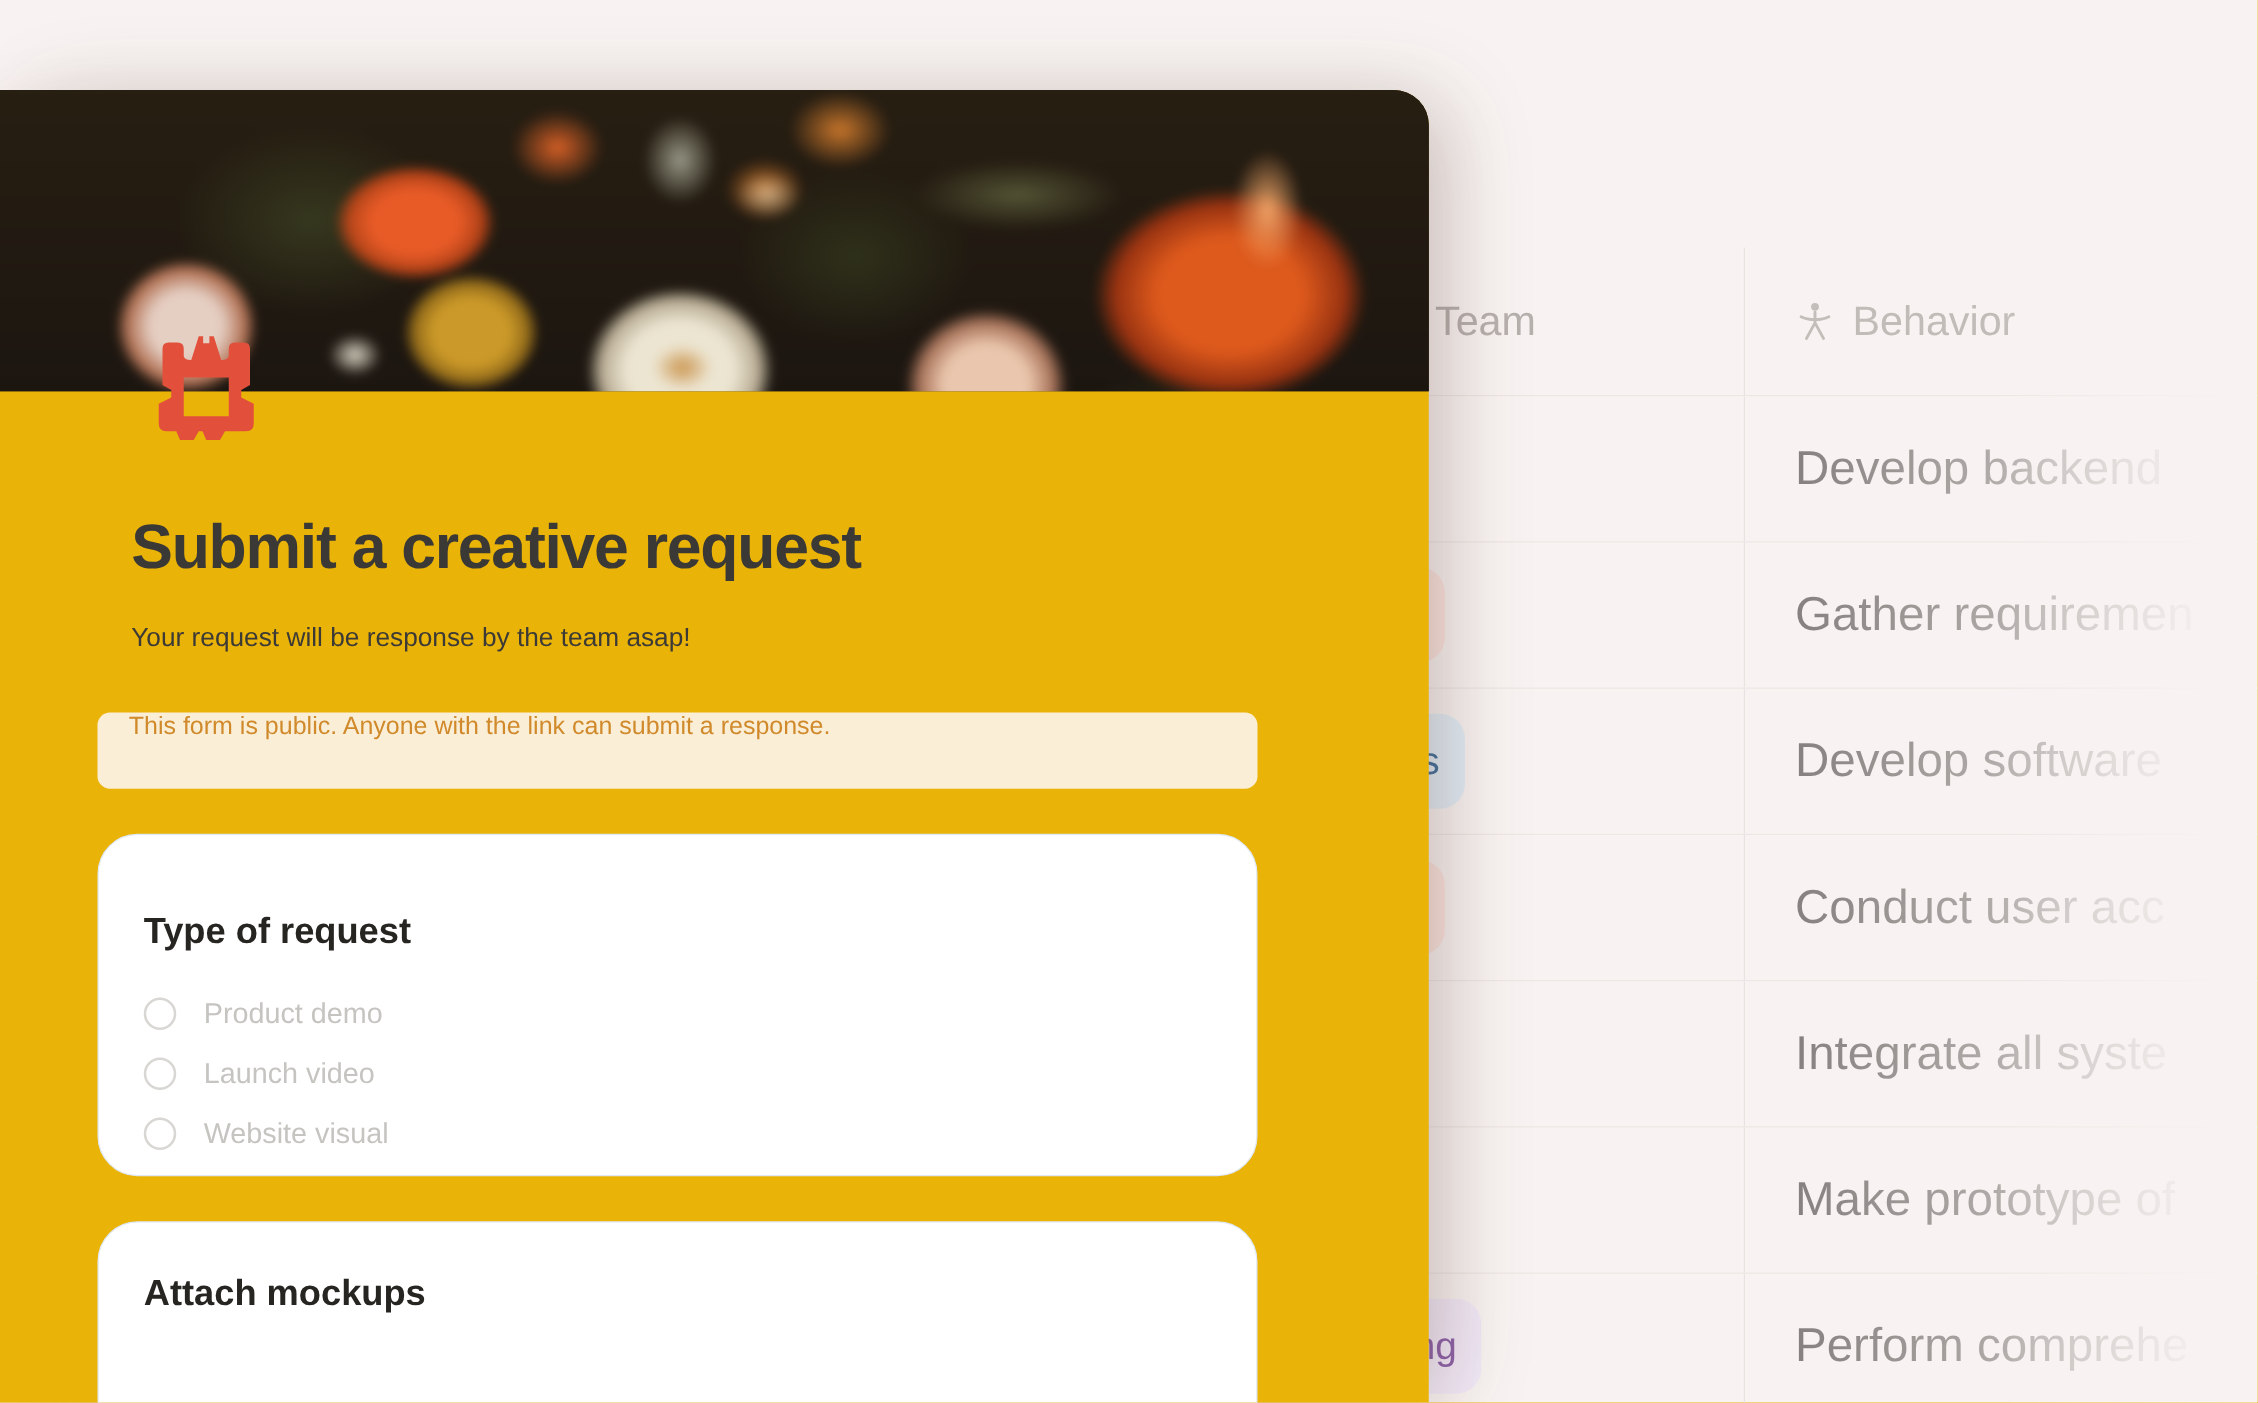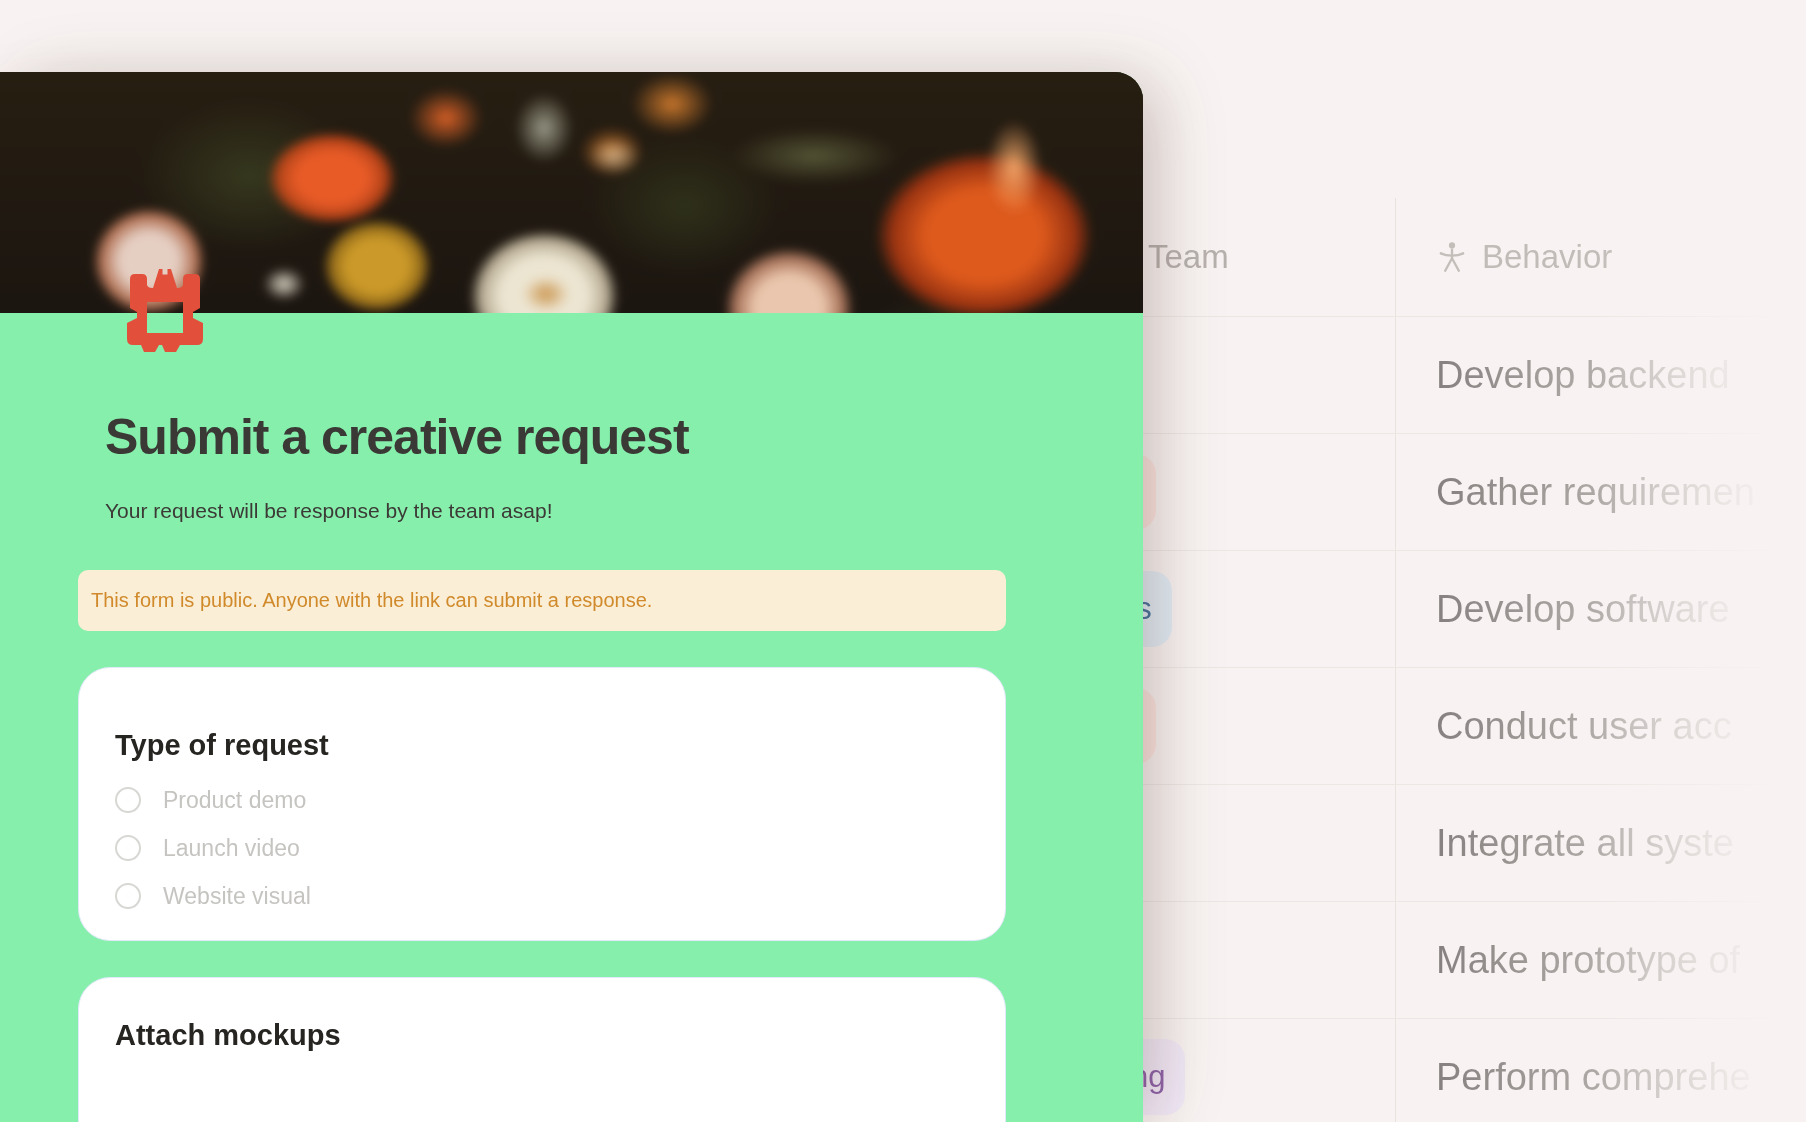--- a/index.html
+++ b/index.html
@@ -38,21 +38,21 @@
   }
   .fade-right {
     position:absolute; top:0; right:0; bottom:0; width:210px; z-index:2;
     background:linear-gradient(to right, rgba(248,243,242,0), #f8f3f2 90%);
     pointer-events:none;
   }
 
   
   .panel {
     position:absolute; left:0; top:72px; width:1143px; height:1050px; z-index:5;
-    background:#86efac; border-radius:0 28px 0 0;
+    background:#eab308; border-radius:0 28px 0 0;
     box-shadow:24px 0 70px -8px rgba(70,40,28,.18), 0 18px 60px rgba(70,40,28,.12);
   }
   .cover {
     position:relative; height:241px; border-radius:0 28px 0 0; overflow:hidden;
     background:#221b12;
   }
   .cover-art {
     position:absolute; inset:-16px;
     filter:blur(4px) saturate(1.05);
     background:
@@ -83,32 +83,32 @@
   .logo { position:absolute; left:112px; top:186px; width:104px; height:96px; }
 
   .content { padding:0 137px 0 78px; }
   .page-title {
     margin:94px 0 0 27px;
     font-size:50px; line-height:60px; font-weight:800; letter-spacing:-1px; color:#3a3936;
   }
   .subtitle { margin:30px 0 0 27px; font-size:21px; line-height:28px; color:#3c3a36; }
   .banner {
     margin-top:45px; height:61px; border-radius:10px;
-    display:flex; align-items:center; padding:0 13px;
+    display:flex; align-items:flex-start; padding:0 25px;
     background:#fbeed6;
   }
   .banner span { font-size:20px; color:#d08a2b; }
 
   .card {
     margin-top:36px; background:#fff; border:1.5px solid #dfe9f8; border-radius:32px;
   }
   .card.q1 { padding:60px 36px 20px; }
   .card h2 { font-size:29px; line-height:34px; font-weight:800; color:#262521; }
   .options { margin-top:14px; }
-  .option { display:flex; align-items:center; height:48px; cursor:default; }
+  .option { display:flex; align-items:flex-end; height:48px; cursor:default; }
   .radio {
     width:26px; height:26px; border-radius:50%; border:2px solid #d9d7d4; background:#fff;
     flex:0 0 auto; margin-right:22px;
   }
   .option-label { font-size:23px; color:#c6c4c1; }
   .card.q2 { padding:40px 36px; height:340px; }
 </style>
 </head>
 <body>
 

